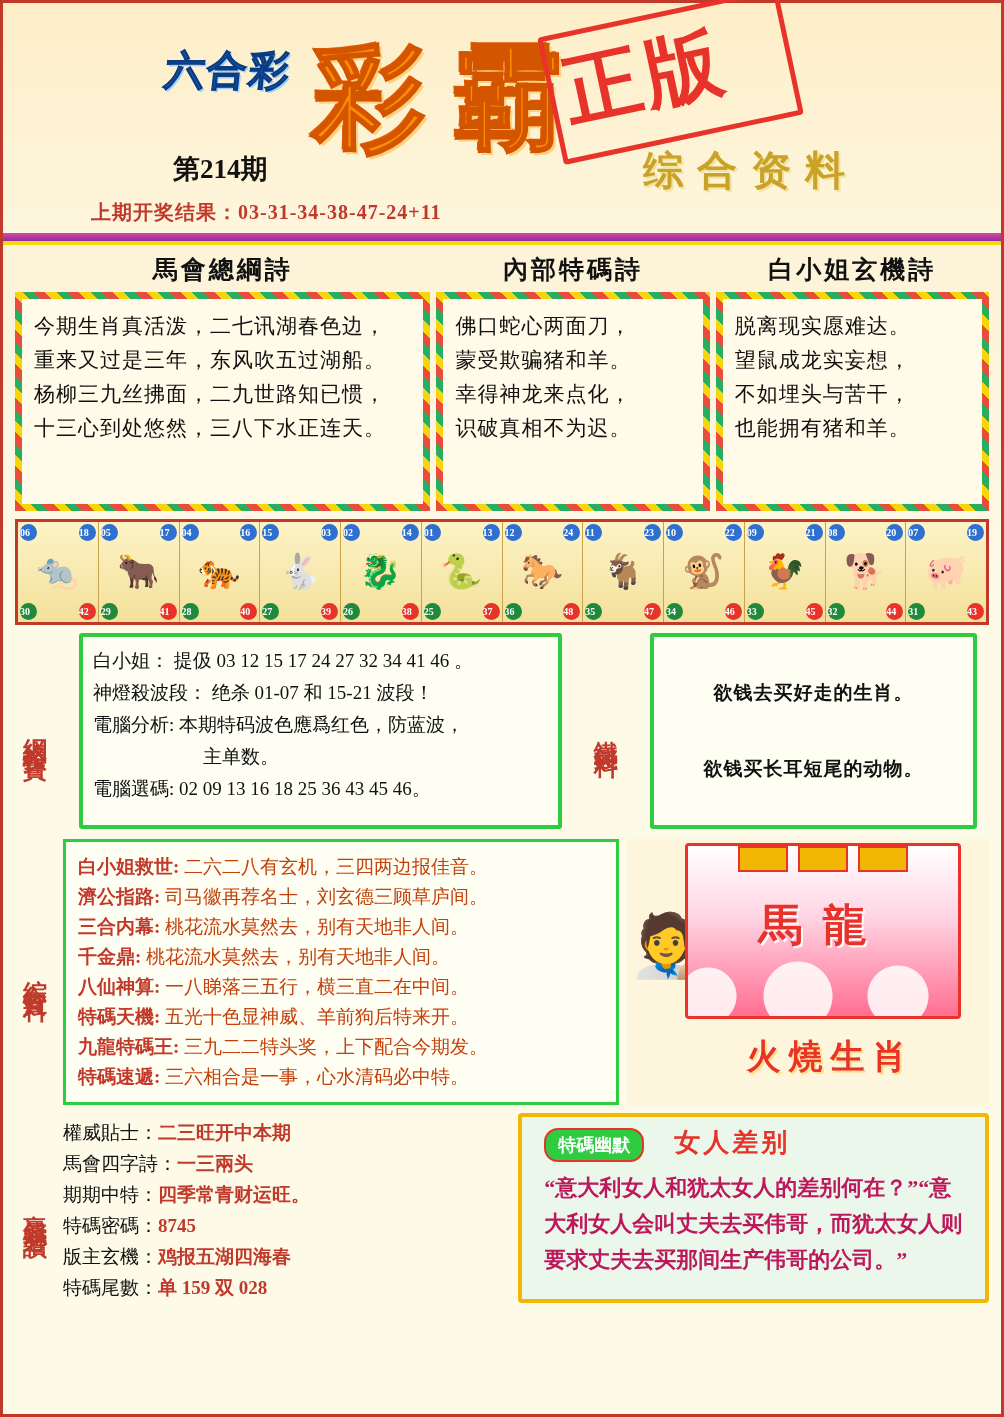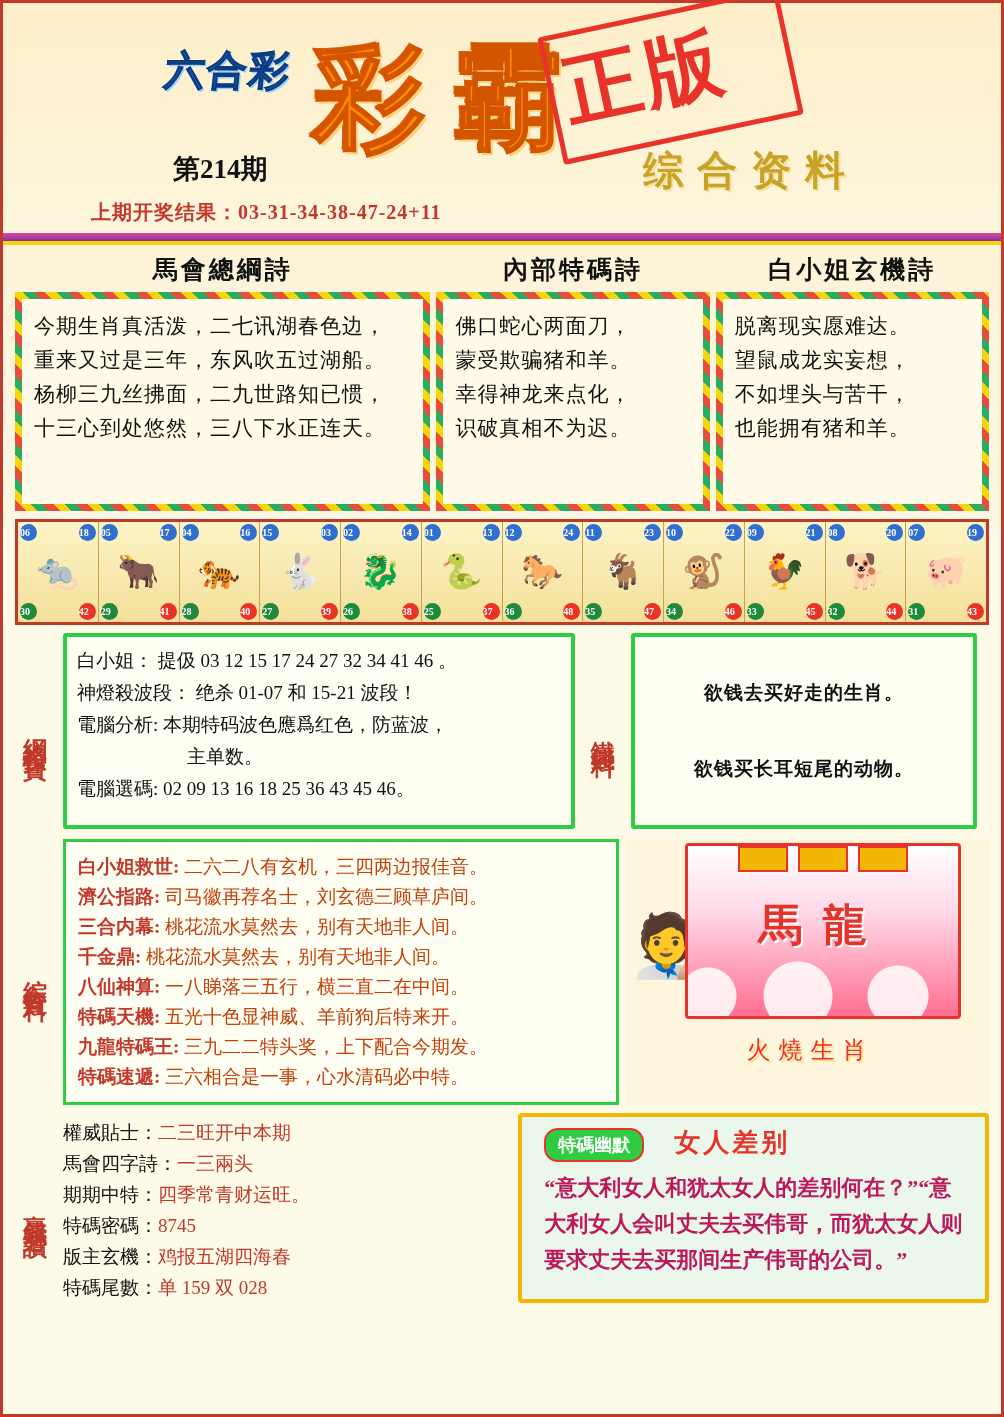--- a/index.html
+++ b/index.html
@@ -72,21 +72,21 @@
   .z-cell:last-child{border-right:none;}
   .z-num{position:absolute;font-size:10px;font-weight:bold;color:#fff;
     background:#2f6fd0;border-radius:50%;width:17px;height:17px;line-height:17px;text-align:left;}
   .z-tl{left:2px;top:2px;}
   .z-tr{right:2px;top:2px;background:#2f6fd0;}
   .z-bl{left:2px;bottom:2px;background:#1f8a3b;}
   .z-br{right:2px;bottom:2px;background:#e8332a;}
   .z-glyph{font-size:34px;line-height:1;}
 
   
-  .mid{display:flex;gap:8px;margin:8px 24px 0 12px;}
+  .mid{display:flex;gap:24px;margin:8px 24px 0 12px;}
   .side-label{
     width:40px;flex:none;display:flex;align-items:center;justify-content:center;
   }
   .side-label span{
     writing-mode:vertical-rl;font-size:24px;font-weight:bold;color:#c0392b;letter-spacing:6px;
   }
   .mid-left{
     flex:1.52;border:4px solid #2ecc40;background:#fffef2;padding:8px 10px;box-sizing:border-box;
     border-radius:3px;min-height:196px;
   }
@@ -114,31 +114,31 @@
   .stage-top{position:absolute;left:0;right:0;top:0;height:22px;display:flex;gap:10px;justify-content:center;}
   .stage-top i{width:46px;height:22px;background:#f2b705;border:2px solid #e8332a;display:block;}
   .wave{position:absolute;left:-10px;bottom:-30px;width:320px;height:110px;
     background:radial-gradient(circle at 30px 60px,#fff 0 28px,transparent 29px),
                radial-gradient(circle at 120px 60px,#fff 0 34px,transparent 35px),
                radial-gradient(circle at 220px 60px,#fff 0 30px,transparent 31px);
     opacity:.85;}
   .stage-text{position:absolute;left:0;right:0;top:50px;text-align:center;
     font-size:44px;font-weight:bold;color:#e8332a;letter-spacing:20px;
     text-shadow:2px 2px 0 #fff;}
-  .fire-text{position:absolute;left:120px;top:195px;font-size:24px;font-weight:normal;
+  .fire-text{position:absolute;left:120px;top:195px;font-size:34px;font-weight:bold;
     color:#e8332a;letter-spacing:8px;text-shadow:2px 2px 0 #ffe08a;}
   .painter{position:absolute;left:6px;top:70px;font-size:62px;}
 
   
   .bottom{display:flex;gap:8px;margin:8px 12px 0 12px;}
   .bot-left{flex:1.02;display:flex;}
   .bot-left-lines{flex:1;padding-top:4px;}
   .bl-row{font-size:19px;line-height:31px;white-space:nowrap;}
   .bl-row .k{color:#111;}
-  .bl-row .v{color:#c0392b;font-weight:normal;}
+  .bl-row .v{color:#c0392b;font-weight:bold;}
   .bot-right{flex:1;border:4px solid #f2b705;background:#eaf7ea;padding:8px 22px;box-sizing:border-box;border-radius:4px;margin-left:20px;}
   .badge{display:inline-block;background:#2ecc40;color:#fff;font-weight:bold;font-size:18px;
     padding:3px 12px;border-radius:14px;border:2px solid #e8332a;}
   .joke-title{display:inline-block;margin-left:26px;font-size:26px;font-weight:bold;color:#e8332a;letter-spacing:3px;}
   .joke-body{margin-top:8px;font-size:22px;line-height:36px;font-weight:bold;color:#be185d;}
 </style>
 </head>
 <body>
 
 <div class="page">

